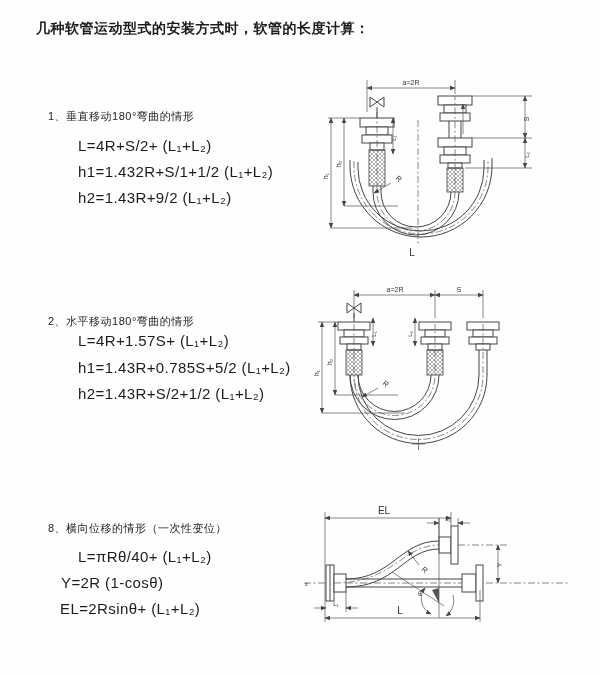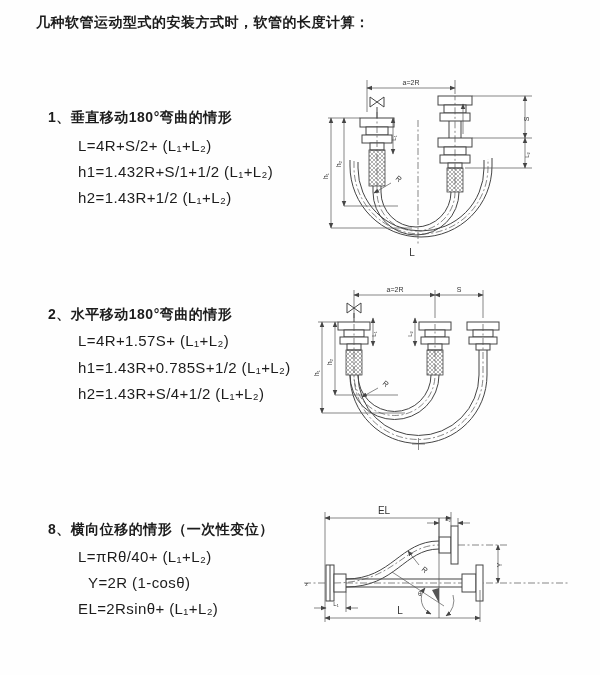--- a/index.html
+++ b/index.html
@@ -3,48 +3,48 @@
 <meta charset="utf-8">
 <style>
   html,body{margin:0;padding:0}
   body{
     width:600px;height:675px;position:relative;overflow:hidden;
     background:#fefefe;color:#1c1c1c;
     font-family:"Liberation Sans","DejaVu Sans",sans-serif;
   }
   .abs{position:absolute;white-space:nowrap}
   .title{font-size:14px;font-weight:bold;letter-spacing:.5px}
-  .heading{font-size:14px;font-weight:bold;letter-spacing:.5px}
+  .heading{font-size:11px;font-weight:normal;letter-spacing:.5px}
   .formula{font-size:15px;letter-spacing:.4px}
   svg{position:absolute;overflow:visible}
   svg text{font-family:"Liberation Sans","DejaVu Sans",sans-serif;fill:#333}
   .ln{stroke:#454545;stroke-width:1;fill:none}
   .thin{stroke:#555;stroke-width:.7;fill:none}
   .dash{stroke:#555;stroke-width:.7;fill:none;stroke-dasharray:7 2.5 2 2.5}
   .fit{stroke:#454545;stroke-width:1;fill:#fff}
 </style>
 </head>
 <body>
 
-<div class="abs title" style="left:36px;top:14px">几种软管运动型式的安装方式时，软管的长度计算：</div>
+<div class="abs title" style="left:36px;top:20px">几种软管运动型式的安装方式时，软管的长度计算：</div>
 
 <div class="abs heading" style="left:48px;top:109px">1、垂直移动180°弯曲的情形</div>
 <div class="abs formula" style="left:78px;top:137px">L=4R+S/2+ (L₁+L₂)</div>
 <div class="abs formula" style="left:78px;top:163px">h1=1.432R+S/1+1/2 (L₁+L₂)</div>
-<div class="abs formula" style="left:78px;top:189px">h2=1.43R+1/2 (L₁+L₂)</div>
-
-<div class="abs heading" style="left:48px;top:306px">2、水平移动180°弯曲的情形</div>
+<div class="abs formula" style="left:78px;top:189px">h2=1.43R+9/2 (L₁+L₂)</div>
+
+<div class="abs heading" style="left:48px;top:314px">2、水平移动180°弯曲的情形</div>
 <div class="abs formula" style="left:78px;top:332px">L=4R+1.57S+ (L₁+L₂)</div>
-<div class="abs formula" style="left:78px;top:359px">h1=1.43R+0.785S+1/2 (L₁+L₂)</div>
-<div class="abs formula" style="left:78px;top:385px">h2=1.43R+S/4+1/2 (L₁+L₂)</div>
+<div class="abs formula" style="left:78px;top:359px">h1=1.43R+0.785S+5/2 (L₁+L₂)</div>
+<div class="abs formula" style="left:78px;top:385px">h2=1.43R+S/2+1/2 (L₁+L₂)</div>
 
 <div class="abs heading" style="left:48px;top:521px">8、横向位移的情形（一次性变位）</div>
 <div class="abs formula" style="left:78px;top:548px">L=πRθ/40+ (L₁+L₂)</div>
-<div class="abs formula" style="left:88px;top:574px">Y=2R (1-cosθ)</div>
-<div class="abs formula" style="left:78px;top:600px">EL=2Rsinθ+ (L₁+L₂)</div>
+<div class="abs formula" style="left:61px;top:574px">Y=2R (1-cosθ)</div>
+<div class="abs formula" style="left:60px;top:600px">EL=2Rsinθ+ (L₁+L₂)</div>
 
 <svg style="left:300px;top:66px" width="290" height="196" viewBox="0 0 290 196">
   <defs>
     <pattern id="d1net" width="4" height="4" patternUnits="userSpaceOnUse">
       <path d="M0,4 L4,0 M0,0 L4,4" stroke="#666" stroke-width=".5"></path>
     </pattern>
     <marker id="d1a" viewBox="0 0 10 10" refX="9" refY="5" markerWidth="8" markerHeight="8" orient="auto-start-reverse">
       <path d="M0,1 L10,5 L0,9 z" fill="#454545"></path>
     </marker>
   </defs>

